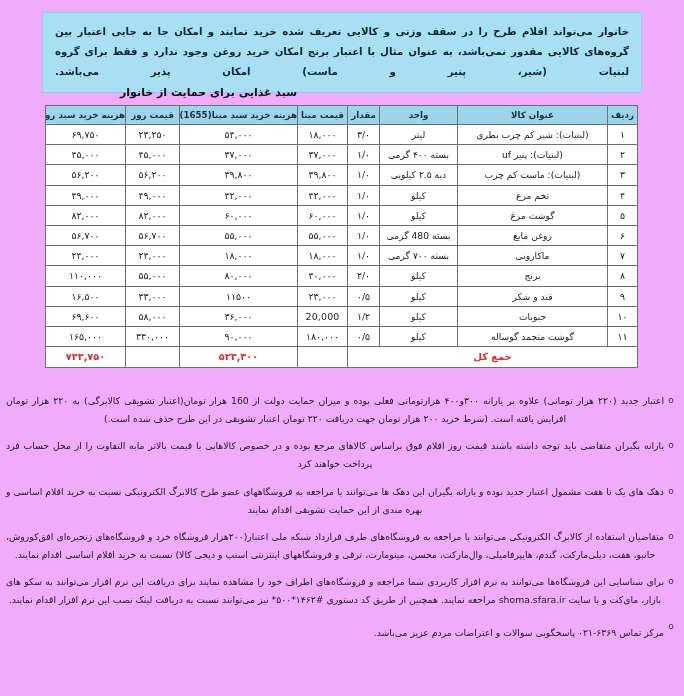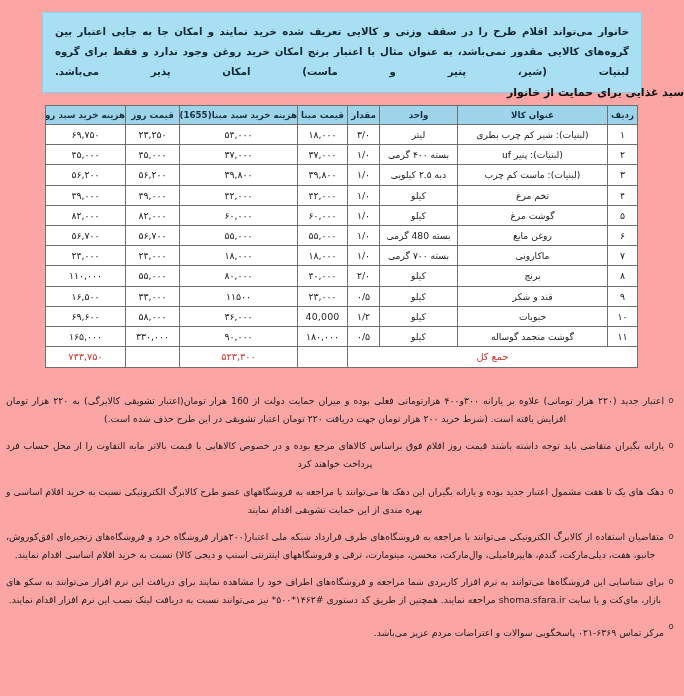--- a/index.html
+++ b/index.html
@@ -13,21 +13,21 @@
     height: 696px;
     overflow: hidden;
     font-family: "DejaVu Sans", "Liberation Sans", sans-serif;
     color: #1a1a1a;
     direction: rtl;
   }
   .page {
     position: relative;
     width: 684px;
     height: 696px;
-    background: #fca5a5;
+    background: #f0abfc;
   }
 
   
   .notice-banner {
     position: absolute;
     top: 12px;
     right: 42px;
     width: 600px;
     background: #a9dff2;
     border: 1px solid #8fd0e8;
@@ -45,21 +45,21 @@
     color: #0d2530;
     letter-spacing: -0.1px;
   }
 
   
   .table-title {
     position: absolute;
     top: 86px;
     right: 0;
     width: 564px;
-    text-align: right;
+    text-align: left;
     font-size: 11px;
     font-weight: bold;
     color: #111;
   }
 
   
   .table-wrap {
     position: absolute;
     top: 105px;
     right: 46px;
@@ -98,21 +98,21 @@
   col.c-meghdar     { width: 32px; }
   col.c-pbase       { width: 50px; }
   col.c-cbase       { width: 118px; }
   col.c-pday        { width: 54px; }
   col.c-cday        { width: 80px; }
 
   td.num { font-size: 9.4px; letter-spacing: 0.2px; }
   td.goods { font-size: 9.2px; }
   tr.total-row td {
     color: #d0312d;
-    font-weight: normal;
+    font-weight: bold;
     font-size: 9.8px;
     height: 20px;
     line-height: 20px;
   }
   tr.total-row td.blank { color: transparent; }
 
   
   .intro-line {
     position: absolute;
     top: 370px;
@@ -284,21 +284,21 @@
             <td class="num">۲۳,۰۰۰</td>
             <td class="num">۱۱۵۰۰</td>
             <td class="num">۳۳,۰۰۰</td>
             <td class="num">۱۶,۵۰۰</td>
           </tr>
           <tr>
             <td class="num">۱۰</td>
             <td class="goods">حبوبات</td>
             <td class="goods">کیلو</td>
             <td class="num">۱/۲</td>
-            <td class="num">40,000</td>
+            <td class="num">20,000</td>
             <td class="num">۳۶,۰۰۰</td>
             <td class="num">۵۸,۰۰۰</td>
             <td class="num">۶۹,۶۰۰</td>
           </tr>
           <tr>
             <td class="num">۱۱</td>
             <td class="goods">گوشت منجمد گوساله</td>
             <td class="goods">کیلو</td>
             <td class="num">۰/۵</td>
             <td class="num">۱۸۰,۰۰۰</td>

